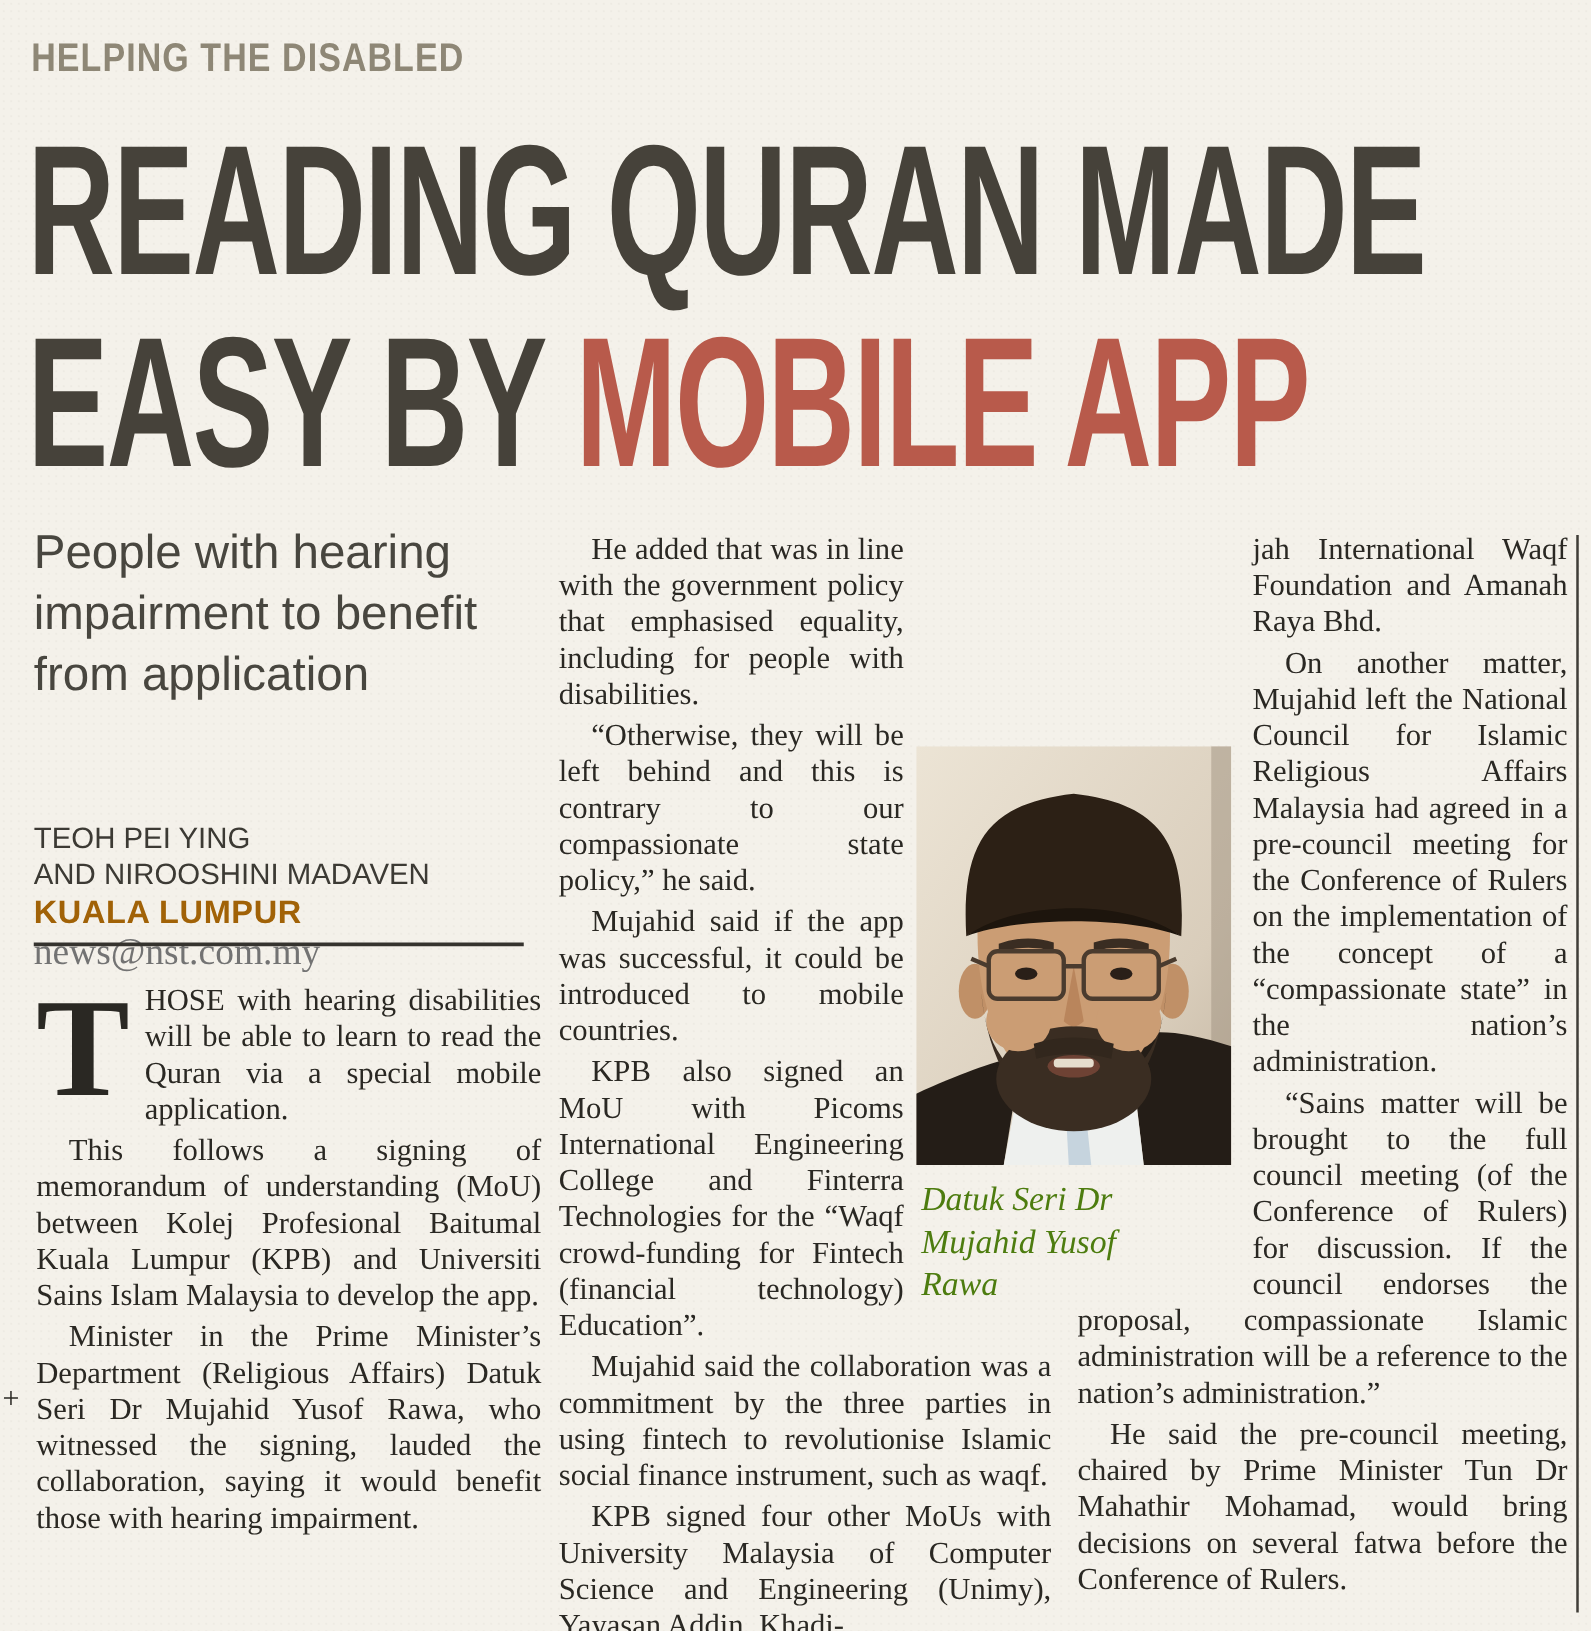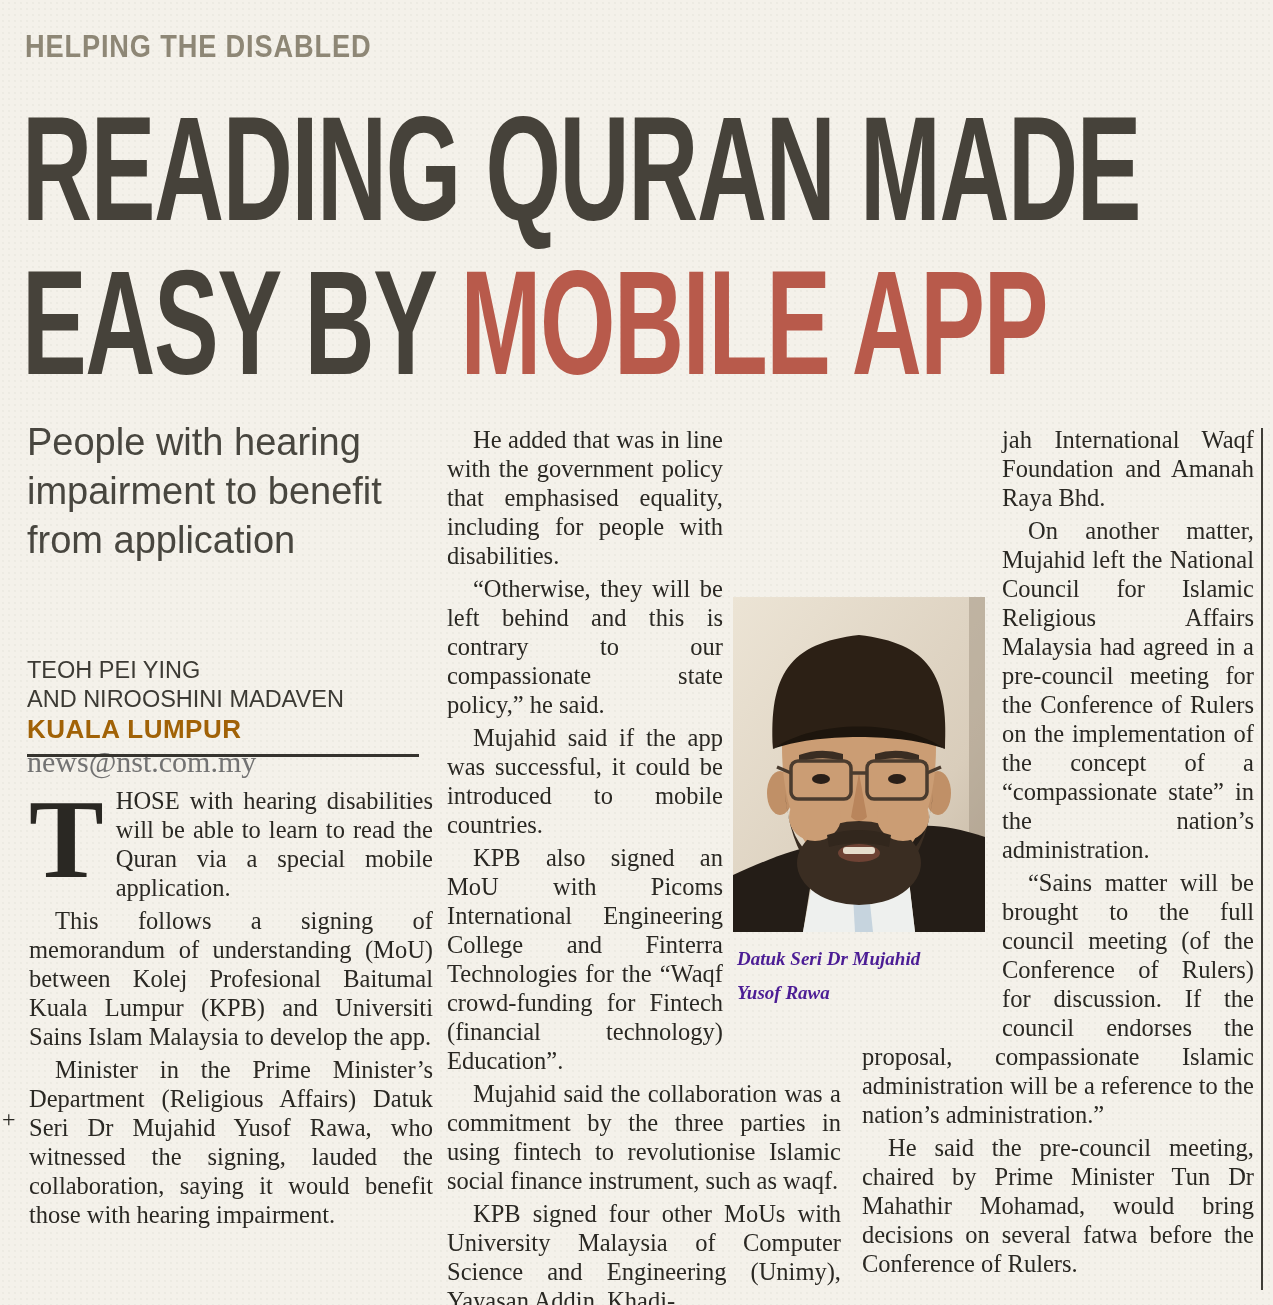--- a/index.html
+++ b/index.html
@@ -61,22 +61,22 @@
   }
 
   .spacer-r { float:right; width:122px; height:459px; margin-top:155px; }
   .spacer-l { float:left;  width:144px; height:464px; margin-top:150px; }
 
   .photo { position:absolute; left:733px; top:597px; width:252px; height:335px; }
   .photo svg { display:block; width:252px; height:335px; }
 
   .caption {
     position:absolute; left:737px; top:942px; width:218px;
-    font-style:italic; font-weight:bold;
-    font-size:19px; line-height:34px; color:#4c1d95;
+    font-style:italic; font-weight:normal;
+    font-size:27px; line-height:34px; color:#4d7c0f;
   }
 
   .col-rule { position:absolute; left:1261px; top:428px; width:2px; height:862px; background:#3f3d37; }
 
   .plus-mark { position:absolute; left:2px; top:1106px; font-size:24px; color:#2a2823; }
 </style>
 </head>
 <body>
 
 <div class="page">

